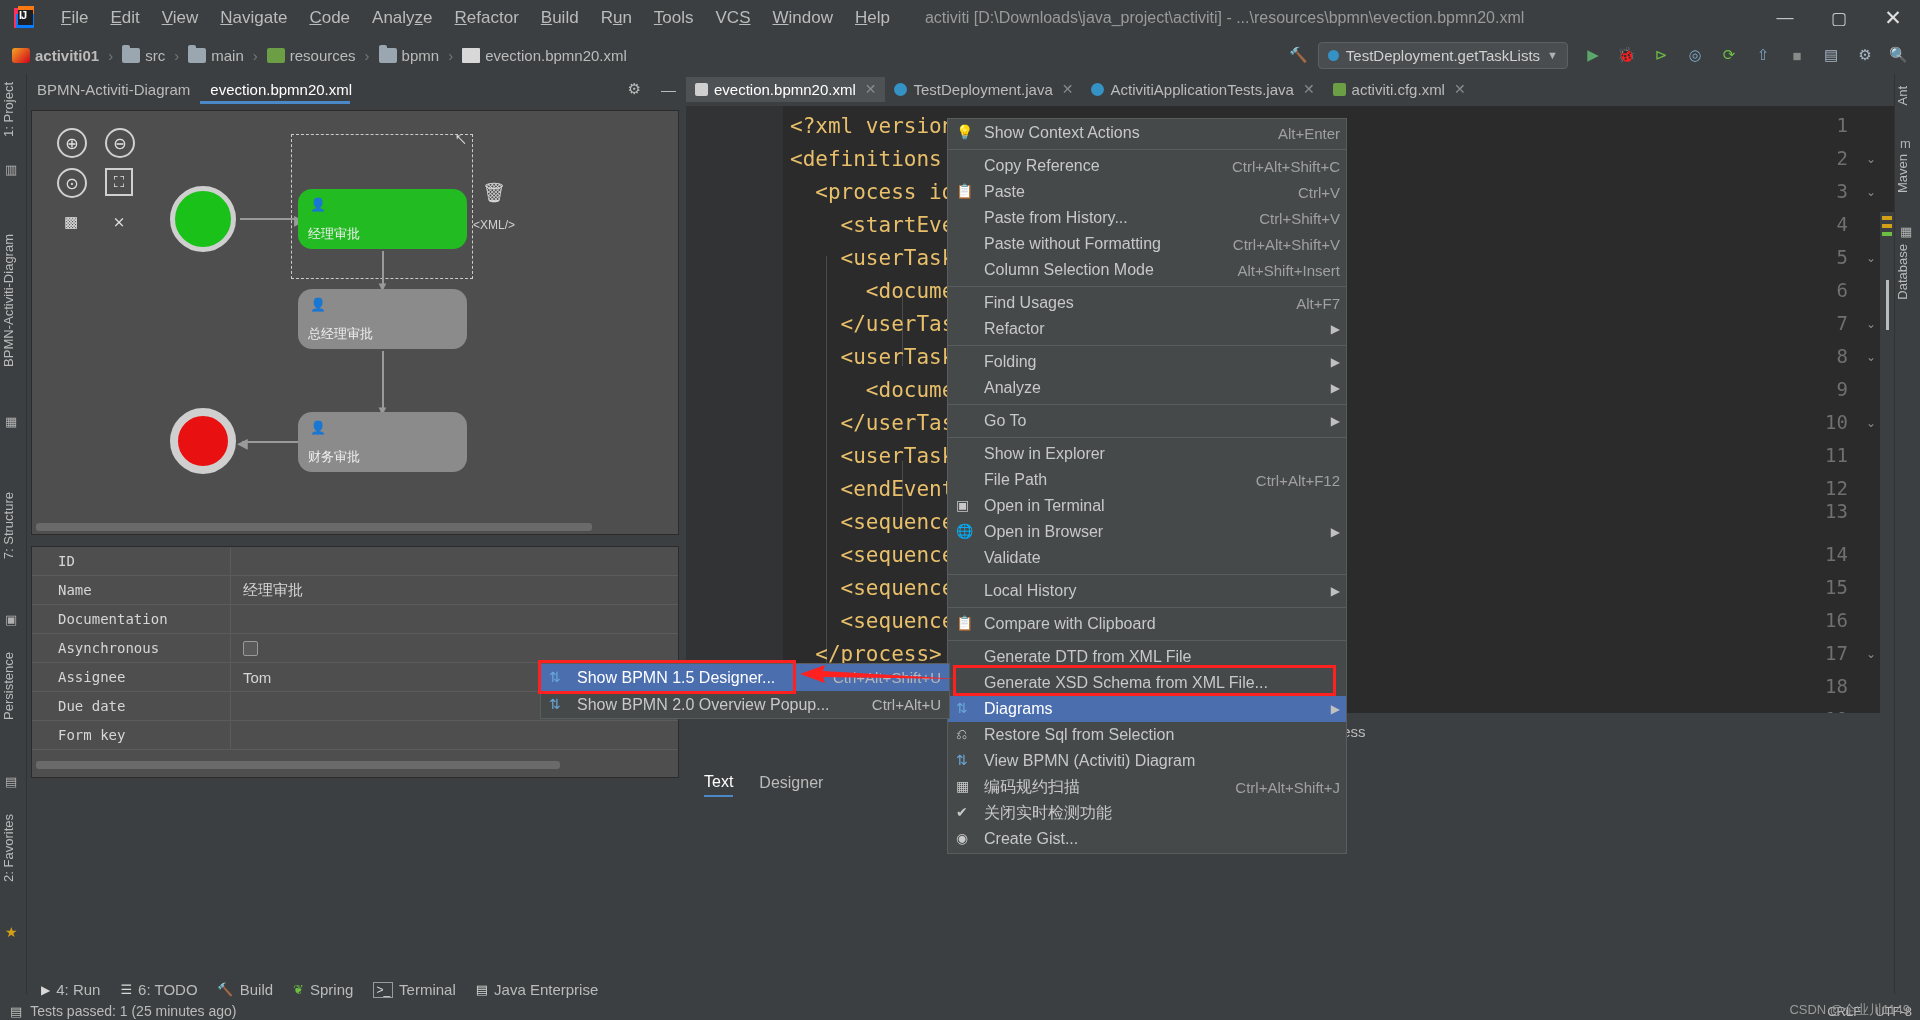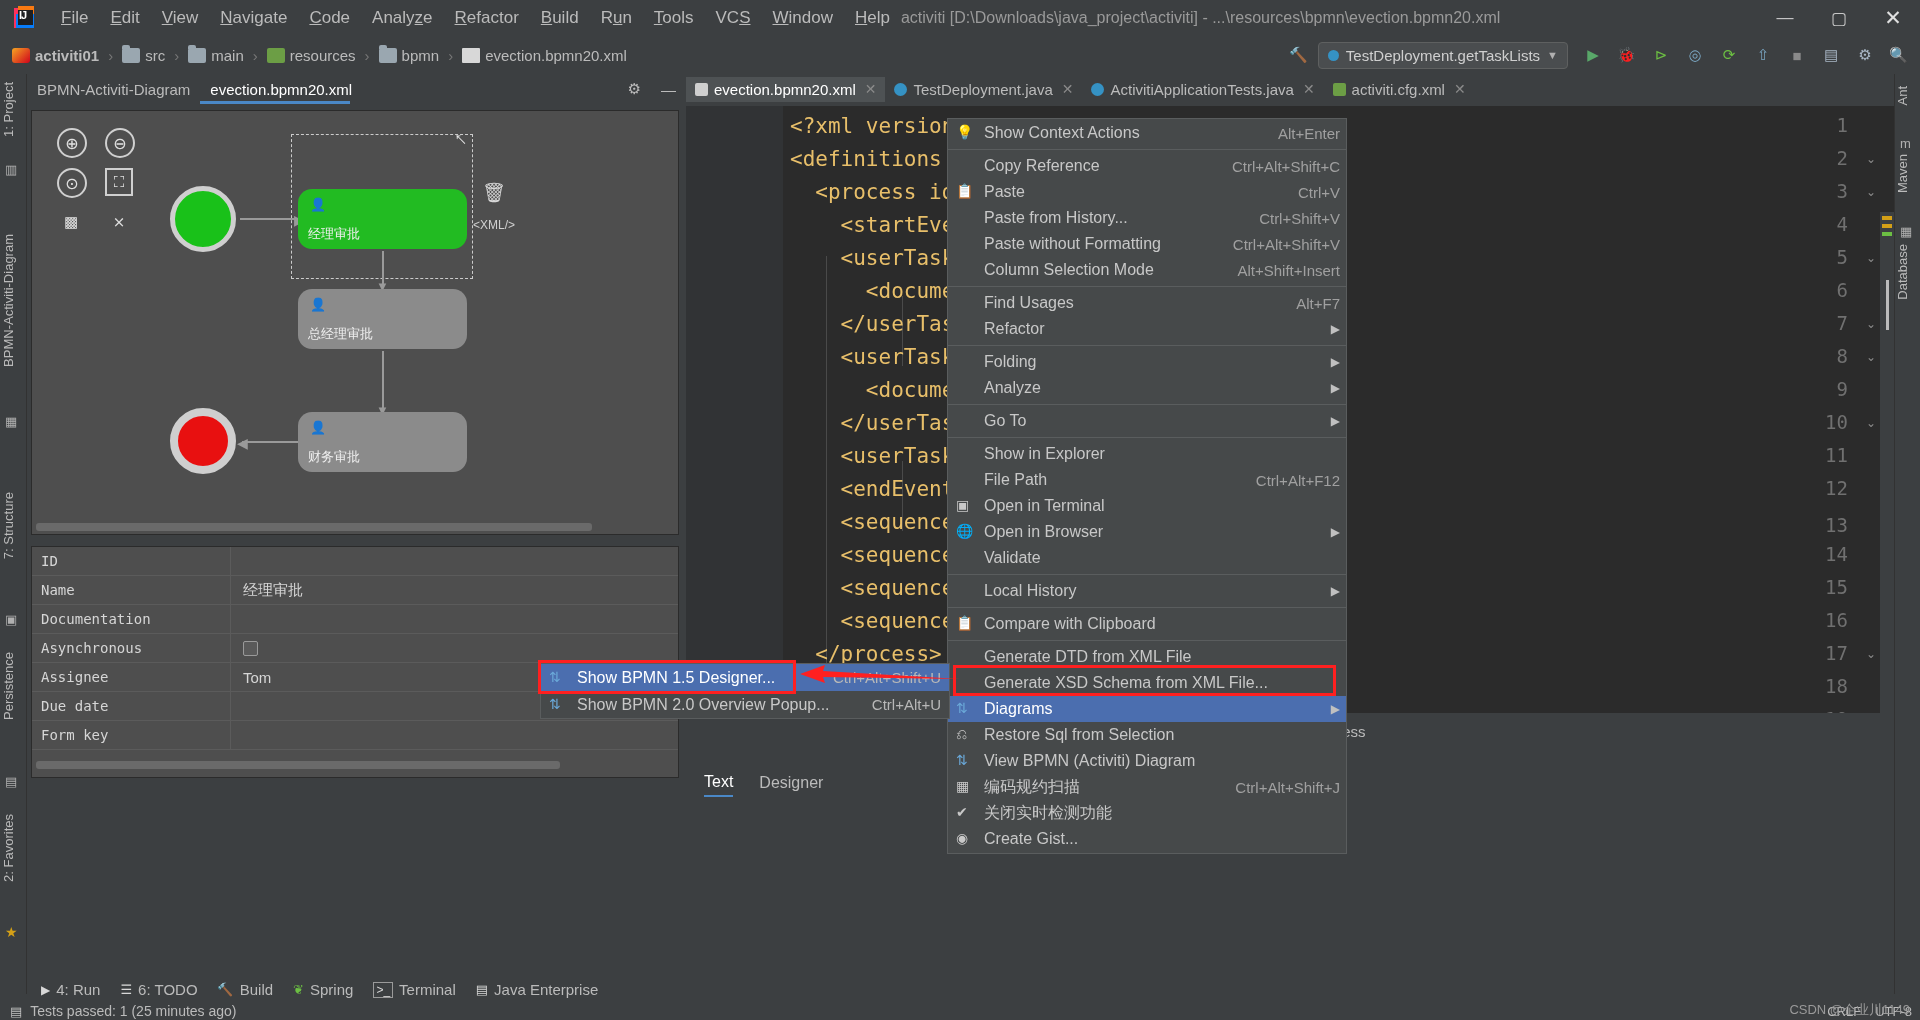--- a/index.html
+++ b/index.html
@@ -22,21 +22,21 @@
   .ij-logo .s1 { left: 0; top: 2px; background: #fe315d; }
   .ij-logo .s2 { left: 4px; top: 0px; background: #f97a12; width: 16px; height: 10px;}
   .ij-logo .s3 { left: 2px; top: 8px; background: #087cfa; width: 18px; height: 14px;}
   .ij-logo .inner { position: absolute; left: 4px; top: 4px; width: 15px; height: 15px; background: #1e1f22; }
   .ij-logo .letters { position: absolute; left: 5px; top: 3px; color: #fff; font-size: 11px; font-weight: bold; letter-spacing: -1px;}
   .menubar { display: flex; align-items: center; gap: 0px; }
   .menubar .mi {
     padding: 5px 11px; font-size: 17px; color: #bbbbbb; cursor: default; white-space: nowrap;
   }
   .menubar .mi u { text-decoration: underline; }
-  .win-title { font-size: 16px; color: #9a9a9a; white-space: nowrap; }
+  .win-title { margin-left: 24px; font-size: 16px; color: #9a9a9a; white-space: nowrap; }
   .wincontrols { position: absolute; right: 0; top: 0; height: 36px; display: flex; align-items: center; }
   .wincontrols .wc { width: 54px; height: 36px; display: flex; align-items: center; justify-content: center; font-size: 17px; color: #c8c8c8; }
   .wincontrols .wc.close { color: #e0e0e0; font-size: 21px; }
 
   
   .navbar {
     position: absolute; left: 0; top: 36px; width: 1920px; height: 38px;
     background: #3c3f41; display: flex; align-items: center; padding-left: 8px;
   }
   .crumb { display: flex; align-items: center; font-size: 15px; color: #bbbbbb; padding: 2px 4px; white-space: nowrap;}
@@ -92,21 +92,21 @@
   .node .pic { position: absolute; left: 12px; top: 8px; width: 16px; height: 18px; }
   .node.green { background: #22bb22; }
   .circle-start { position: absolute; width: 66px; height: 66px; border-radius: 50%; background: #19c119; border: 5px solid #cfcfcf;}
   .circle-end { position: absolute; width: 66px; height: 66px; border-radius: 50%; background: #e81010; border: 8px solid #cfcfcf;}
   .selbox { position: absolute; border: 1px dashed #cccccc; }
   .arrow-line { position: absolute; background: #9a9a9a; }
 
   
   .proptbl { position: absolute; left: 31px; top: 546px; width: 648px; height: 232px; background: #4e4e4e; border: 1px solid #2b2b2b; }
   .prow { display: flex; height: 29px; border-bottom: 1px solid #5b5b5b; align-items: center; }
-  .pkey { width: 199px; padding-left: 9px; font-family: "DejaVu Sans Mono", monospace; font-size: 14px; color: #d6d6d6; border-right: 1px solid #5b5b5b; height: 29px; display: flex; align-items: center;}
+  .pkey { width: 199px; padding-left: 26px; font-family: "DejaVu Sans Mono", monospace; font-size: 14px; color: #d6d6d6; border-right: 1px solid #5b5b5b; height: 29px; display: flex; align-items: center;}
   .pval { padding-left: 12px; font-size: 15px; color: #d6d6d6; display: flex; align-items: center; height: 29px; }
   .cbox { width: 15px; height: 15px; border: 1px solid #9a9a9a; border-radius: 2px; background: #5a5a5a; }
 
   .hscroll { position: absolute; background: #6a6a6a; border-radius: 3px; height: 8px; }
 
   
   .rtabs { position: absolute; left: 686px; top: 74px; width: 1208px; height: 30px; background: #3c3f41; display: flex; align-items: center; }
   .rtab { display: flex; align-items: center; gap: 6px; font-size: 15px; color: #bbbbbb; padding: 4px 9px; white-space: nowrap;}
   .rtab.active { background: #4e5254; color: #ffffff; }
   .rtab .x { color: #8a8a8a; font-size: 14px; margin-left: 3px; }
@@ -421,21 +421,21 @@
         <div class="codeline tagc" style="top: 239px;">    &lt;userTask</div>
         <div class="lineno" style="top: 272px;">9</div>
         <div class="codeline tagc" style="top: 272px;">      &lt;documen</div>
         <div class="lineno" style="top: 305px;">10</div>
         <div class="fold" style="top: 310px;">⌄</div>
         <div class="codeline tagc" style="top: 305px;">    &lt;/userTask</div>
         <div class="lineno" style="top: 338px;">11</div>
         <div class="codeline tagc" style="top: 338px;">    &lt;userTask</div>
         <div class="lineno" style="top: 371px;">12</div>
         <div class="codeline tagc" style="top: 371px;">    &lt;endEvent</div>
-        <div class="lineno" style="top: 408px;">13</div>
+        <div class="lineno" style="top: 394px;">13</div>
         <div class="codeline tagc" style="top: 404px;">    &lt;sequenceF</div>
         <div class="lineno" style="top: 437px;">14</div>
         <div class="codeline tagc" style="top: 437px;">    &lt;sequenceF</div>
         <div class="lineno" style="top: 470px;">15</div>
         <div class="codeline tagc" style="top: 470px;">    &lt;sequenceF</div>
         <div class="lineno" style="top: 503px;">16</div>
         <div class="codeline tagc" style="top: 503px;">    &lt;sequenceF</div>
         <div class="lineno" style="top: 536px;">17</div>
         <div class="fold" style="top: 541px;">⌄</div>
         <div class="codeline tagc" style="top: 536px;">  &lt;/process&gt;</div>

